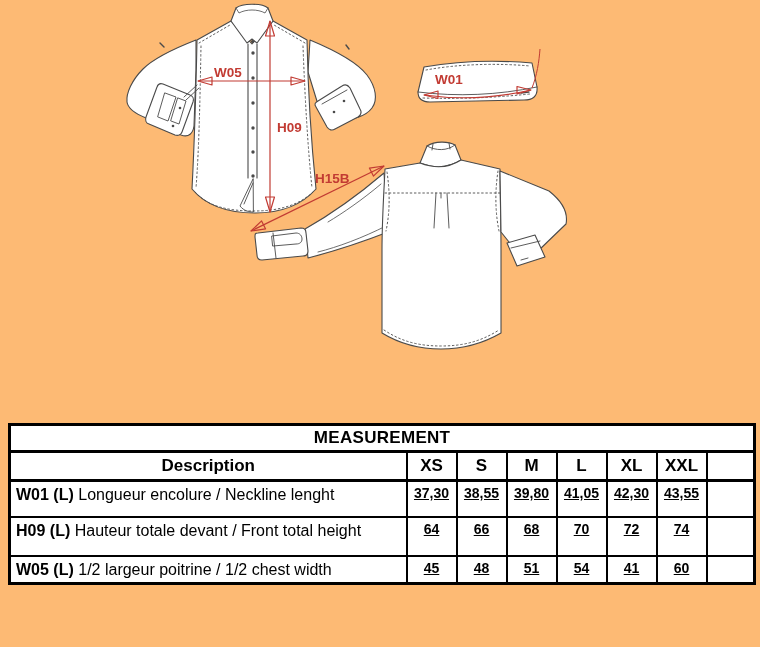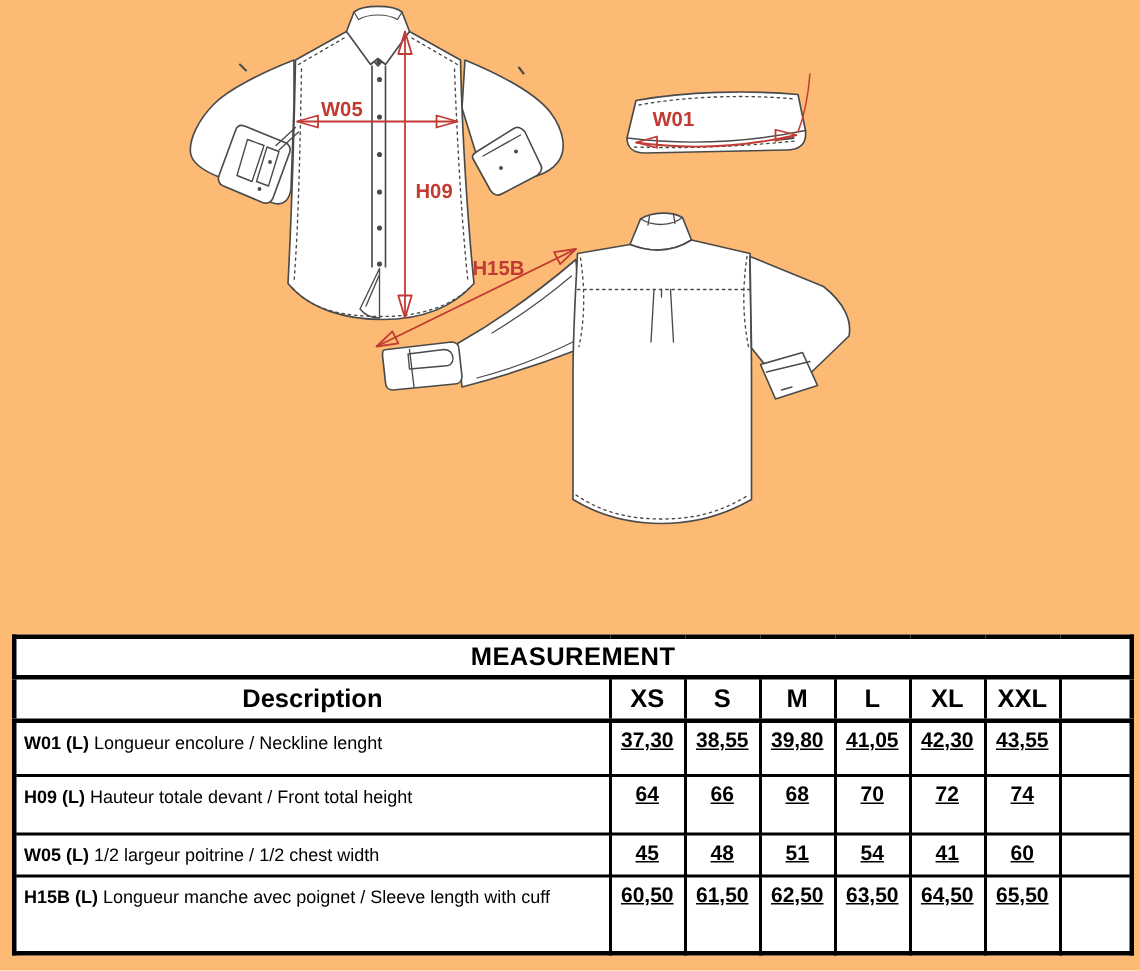--- a/index.html
+++ b/index.html
@@ -8,21 +8,21 @@
   .drawing{position:absolute;left:0;top:0;}
   
   table.mtable{position:absolute;left:8px;top:423px;width:745px;border-collapse:collapse;
                table-layout:fixed;background:#fff;color:#000;}
   table.mtable,table.mtable th,table.mtable td{border:2px solid #000;}
   table.mtable{border:3px solid #000;}
   tr.title-row th{border-bottom:3px solid #000;font-size:17px;font-weight:bold;
                   text-align:center;letter-spacing:.3px;padding:2px 0;}
   tr.head-row th{border-bottom:3px solid #000;font-weight:bold;text-align:center;
                  font-size:17px;padding:2px 0;}
-  td.desc{font-size:12px;line-height:18px;vertical-align:top;padding:4px 2px 2px 5px;
+  td.desc{font-size:16px;line-height:18px;vertical-align:top;padding:4px 2px 2px 5px;
           font-weight:normal;}
   td.desc b{font-weight:bold;}
   td.val{font-size:14px;font-weight:bold;text-align:center;vertical-align:top;padding-top:3px;text-decoration:underline;}
   tr.r1{height:36px;} tr.r2{height:39px;} tr.r3{height:28px;} tr.r4{height:52px;}
   tr.title-row{height:26px;margin-top:44px;} tr.head-row{height:29px;}
 </style>
 </head>
 <body>
 
 <div class="canvas">
@@ -196,25 +196,15 @@
         <td class="desc"><b>W05 (L)</b> <span>1/2 largeur poitrine / 1/2 chest width</span></td>
         <td class="val">45</td>
         <td class="val">48</td>
         <td class="val">51</td>
         <td class="val">54</td>
         <td class="val">41</td>
         <td class="val">60</td>
         <td class="val"></td>
       </tr>
 
-      <tr class="r4">
-        <td class="desc"><b>H15B (L)</b> <span>Longueur manche avec poignet / Sleeve length with cuff</span></td>
-        <td class="val">60,50</td>
-        <td class="val">61,50</td>
-        <td class="val">62,50</td>
-        <td class="val">63,50</td>
-        <td class="val">64,50</td>
-        <td class="val">65,50</td>
-        <td class="val"></td>
-      </tr>
     </tbody>
   </table>
 </div>
 
 </body></html>

